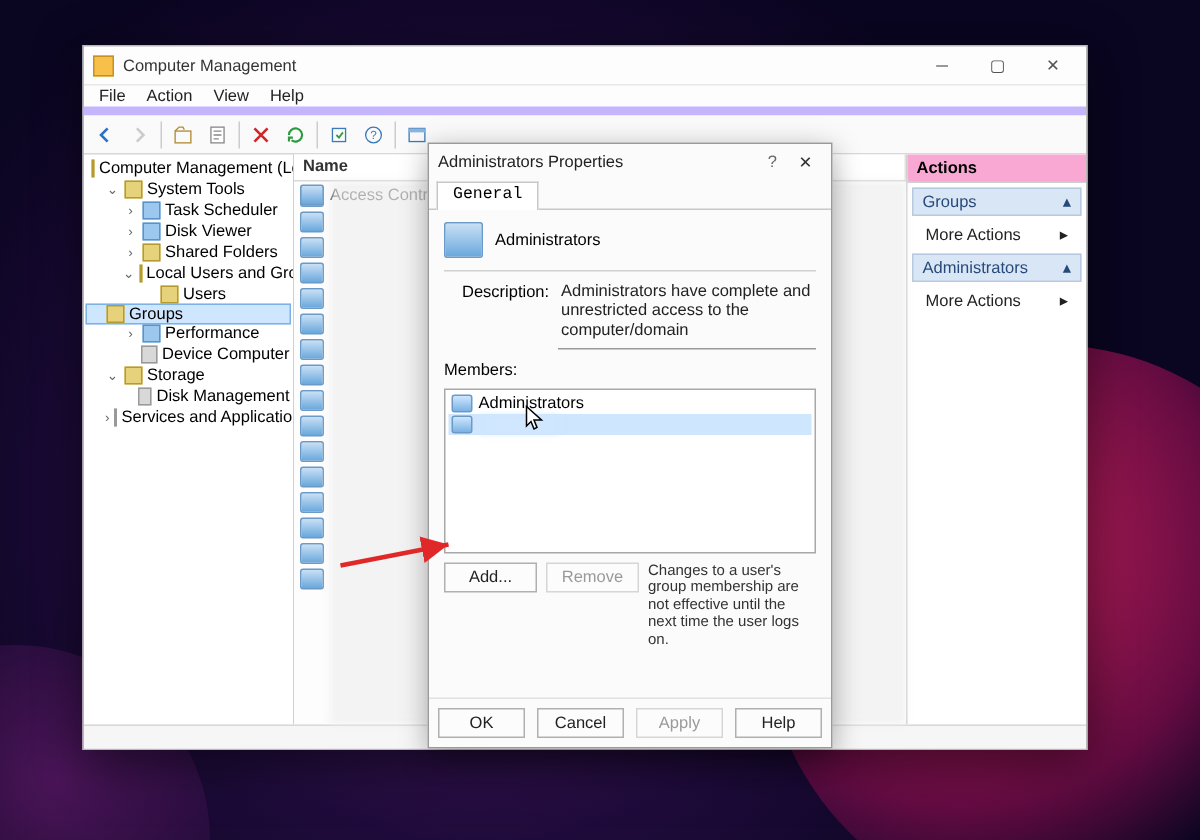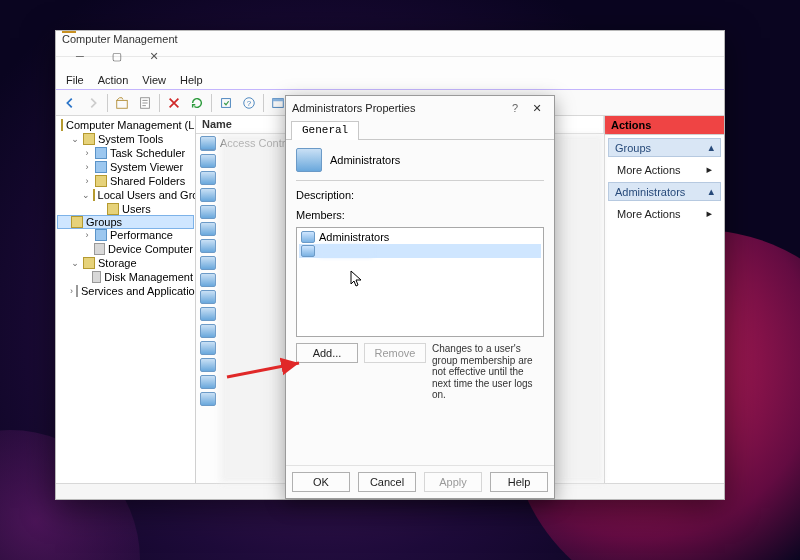--- a/index.html
+++ b/index.html
@@ -28,41 +28,39 @@
     height: 470px;
     background: #fdfdfd;
     border: 1px solid #b8b8b8;
     box-shadow: 0 8px 30px rgba(0,0,0,0.5);
     display: flex;
     flex-direction: column;
   }
   .titlebar {
     height: 26px;
     display:flex;
-    align-items:flex-start;
+    align-items:center;
     padding: 0 4px 0 6px;
     border-bottom:1px solid #e8e8e8;
-    flex-direction:column;
   }
   .titlebar .app-icon {
     width:14px;height:14px;
     background:#f6c04a;
     border:1px solid #c89020;
     margin-right:6px;
   }
   .titlebar .title { flex:1; color:#333; }
   .sysbtns { display:flex; gap:1px; }
   .sysbtn {
     width:36px; height:22px; display:flex;align-items:center;justify-content:center;
     color:#555; font-size:11px;
   }
   .menubar {
     height:20px; display:flex; gap:2px; padding:0 4px; align-items:center; color:#222;
-    border-bottom:1px solid #c4b5fd;
-    margin-top:13px;
+    border-bottom:6px solid #c4b5fd;
   }
   .menubar span { padding:2px 6px; }
   .toolbar {
     height:26px; display:flex; align-items:center; gap:1px; padding:0 3px;
     border-bottom:1px solid #d8d8d8;
     background:#fafafa;
   }
   .tb-sep { width:1px; height:18px; background:#ccc; margin:0 2px;}
   .tb-btn {
     width:22px;height:22px;display:flex;align-items:center;justify-content:center;border:1px solid transparent;
@@ -94,21 +92,21 @@
   .list-body{flex:1; display:flex; position:relative;}
   .icon-strip{width:24px;border-right:0; display:flex;flex-direction:column;gap:3px;padding:3px 4px;}
   .grp-ico{width:16px;height:14px;background:linear-gradient(#c9e0f5,#6aa8dc);border:1px solid #6b9ac7;border-radius:2px;}
   .blur-area{flex:1;background:#eee;filter:blur(3px);opacity:0.7;}
   .list-top-row{position:absolute;left:4px;top:2px;display:flex;align-items:center;gap:4px;}
   .list-top-row .grp-ico{filter:none;}
   .list-top-row span{color:#222;}
   .actions {
     width:120px; border-left:1px solid #d0d0d0; background:#fff;display:flex;flex-direction:column;
   }
-  .actions-title{background:#ef4444;border-bottom:1px solid #d0d0d0;padding:3px 6px;font-weight:600;}
+  .actions-title{background:#f9a8d4;border-bottom:1px solid #d0d0d0;padding:3px 6px;font-weight:600;}
   .actions-group{background:#d9e6f5;border:1px solid #b6c9e0;margin:3px;padding:2px 6px;display:flex;justify-content:space-between;align-items:center;color:#274a7a;}
   .actions-item{padding:3px 12px;display:flex;justify-content:space-between;align-items:center;color:#222;}
   .statusbar{height:16px;border-top:1px solid #d8d8d8;background:#f6f6f6;}
   
   .dialog {
     position:absolute;
     left:285px; top:95px;
     width:270px; height:404px;
     background:#fbfbfb;
     border:1px solid #9a9a9a;
@@ -119,21 +117,21 @@
   .dlg-title{height:24px;display:flex;align-items:center;padding:0 6px;}
   .dlg-title .t{flex:1;color:#222;}
   .dlg-help{color:#666;margin-right:8px;}
   .dlg-close{width:22px;height:18px;display:flex;align-items:center;justify-content:center;color:#333;}
   .tabs{height:20px;display:flex;border-bottom:1px solid #c8c8c8;padding-left:5px;}
   .tab{border:1px solid #c8c8c8;border-bottom:none;background:#fff;padding:2px 10px;margin-right:2px;position:relative;top:1px;font-family:Liberation Mono, monospace;}
   .dlg-body{flex:1;padding:8px 10px 4px 10px;display:flex;flex-direction:column;gap:6px;}
   .grp-header{display:flex;align-items:center;gap:8px;border-bottom:1px solid #d0d0d0;padding-bottom:8px;}
   .grp-header .grp-ico{width:26px;height:24px;}
   .desc-row{display:flex;gap:4px;}
-  .desc-label{width:60px;padding-top:2px;}
+  .desc-label{width:60px;padding-top:2px;margin-left:12px;}
   .desc-box{flex:1;border-bottom:1px solid #999;padding:1px 2px 4px 2px;line-height:1.2;min-height:24px;color:#222;}
   .members-label{margin-top:2px;}
   .members-box{border:1px solid #a8a8a8;background:#fff;height:110px;overflow:auto;padding:2px;}
   .member-row{display:flex;align-items:center;gap:4px;padding:1px 2px;}
   .member-row.sel{background:#cfe6ff;}
   .user-ico{width:14px;height:12px;background:linear-gradient(#cfe6ff,#7bb2e3);border:1px solid #6b9ac7;border-radius:2px;}
   .add-row{display:flex;gap:6px;align-items:flex-start;}
   .btn{border:1px solid #b0b0b0;background:#fcfcfc;padding:3px 0;width:62px;text-align:center;color:#222;}
   .btn.disabled{color:#9a9a9a;border-color:#d6d6d6;}
   .btn.ok{width:62px;}
@@ -240,21 +238,21 @@
           <span>System Tools</span>
         </div>
       <div class="tree-node ind2">
           <span class="tw">›</span>
           <span class="ti blue"></span>
           <span>Task Scheduler</span>
         </div>
       <div class="tree-node ind2">
           <span class="tw">›</span>
           <span class="ti blue"></span>
-          <span>System Viewer</span>
+          <span>Disk Viewer</span>
         </div>
       <div class="tree-node ind2">
           <span class="tw">›</span>
           <span class="ti"></span>
           <span>Shared Folders</span>
         </div>
       <div class="tree-node ind2">
           <span class="tw">⌄</span>
           <span class="ti"></span>
           <span>Local Users and Groups</span>
@@ -361,20 +359,21 @@
   <div class="tabs">
     <div class="tab">General</div>
   </div>
   <div class="dlg-body">
     <div class="grp-header">
       <div class="grp-ico"></div>
       <span>Administrators</span>
     </div>
     <div class="desc-row">
       <div class="desc-label">Description:</div>
+      <div class="desc-box">Administrators have complete and unrestricted access to the computer/domain</div>
     </div>
     <div class="members-label">Members:</div>
     <div class="members-box">
       <div class="member-row">
         <div class="user-ico"></div>
         <span>Administrators</span>
       </div>
       <div class="member-row sel">
         <div class="user-ico"></div>
         <span style="background:#cfe6ff;color:transparent;filter:blur(2px);">hiddenuser</span>

